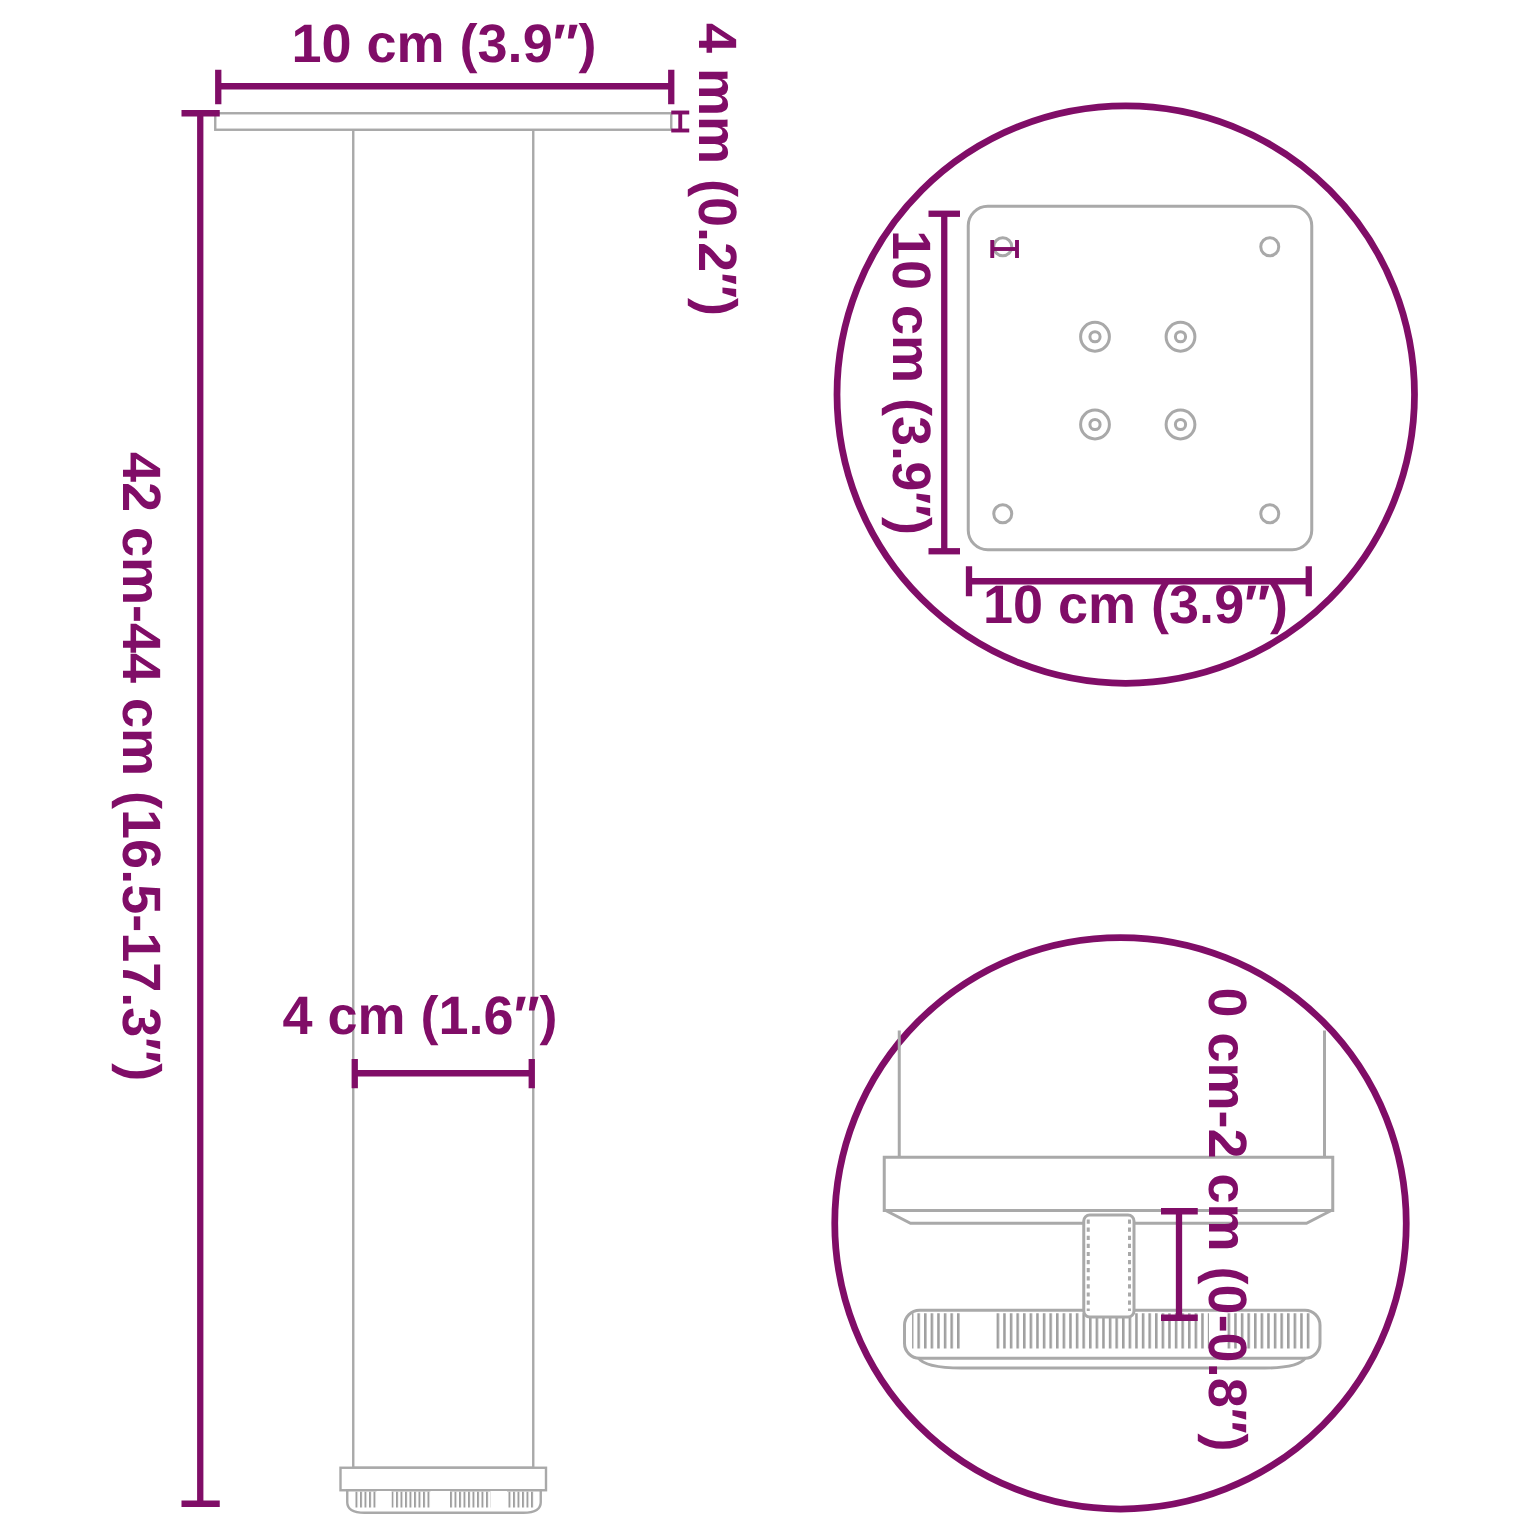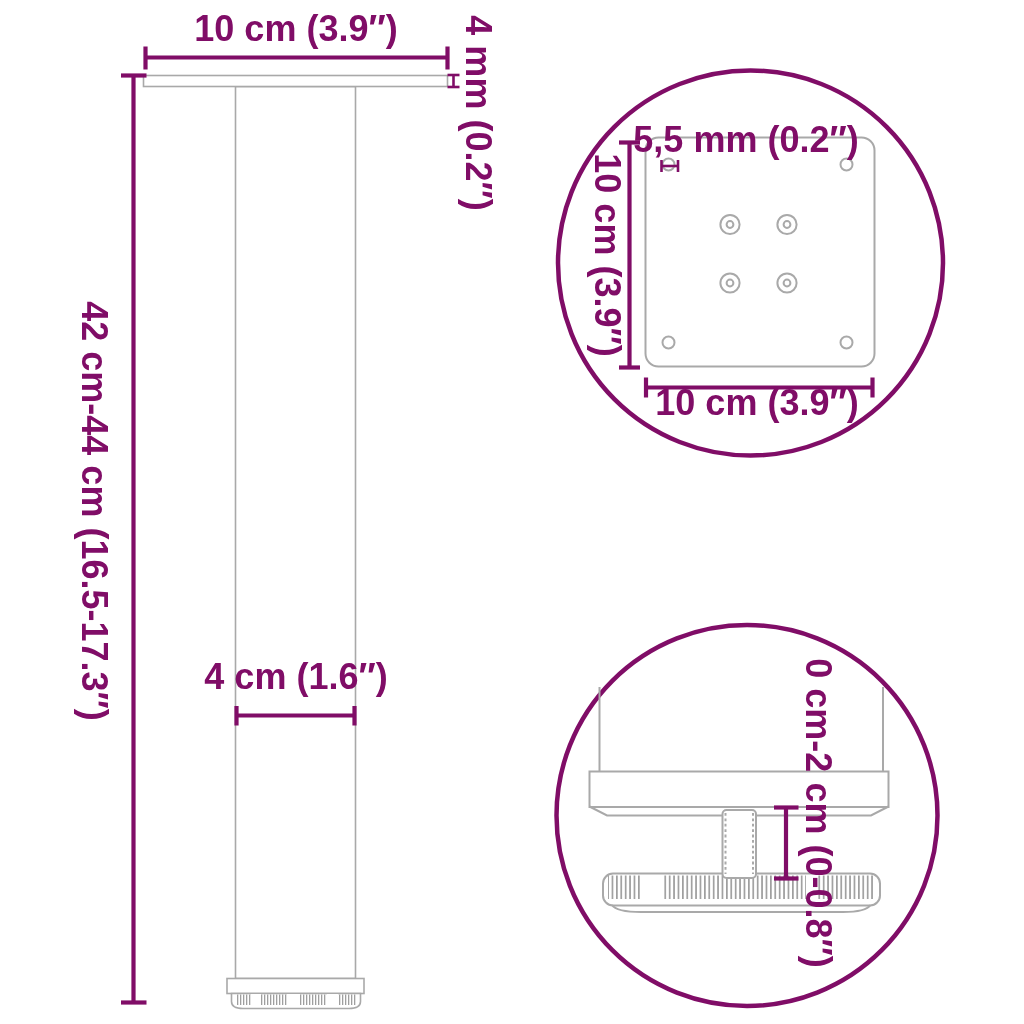--- a/index.html
+++ b/index.html
@@ -135,23 +135,22 @@
       <line class="dim" x1="774" y1="878.5" x2="798.5" y2="878.5"></line>
     </g>
   </svg>
 
   <div class="label" style="left:296px;top:29px">10 cm (3.9″)</div>
 
   <div class="label rot" style="left:478px;top:113px">4 mm (0.2″)</div>
 
   <div class="label rot" style="left:94px;top:511px">42 cm-44 cm (16.5-17.3″)</div>
 
-  <div class="label" style="left:296px;top:677px">4 cm (1.6″)</div>
+  <div class="label" style="left:280px;top:677px">4 cm (1.6″)</div>
 
-  <div class="label" style="left:746px;top:140px">5,5 mm (0.2″)</div>
 
   <div class="label rot" style="left:607px;top:255px">10 cm (3.9″)</div>
 
   <div class="label" style="left:757px;top:403px">10 cm (3.9″)</div>
 
   <div class="label rot" style="left:818px;top:813px">0 cm-2 cm (0-0.8″)</div>
 
 </div>
 
 </body></html>

